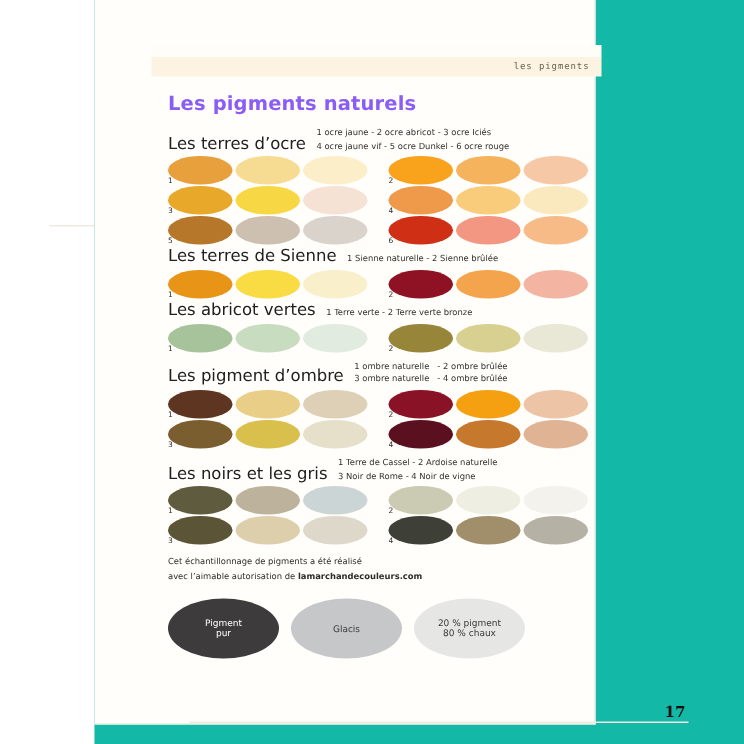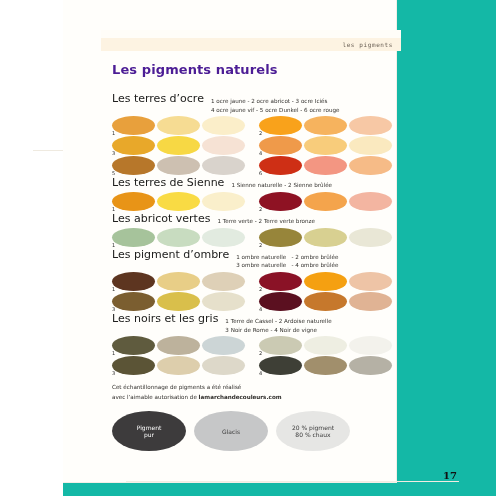--- a/index.html
+++ b/index.html
@@ -43,26 +43,26 @@
   }
   .band-top-edge{
     position:absolute;left:38px;top:30px;width:300px;height:8px;
     background:#fffdf8;
   }
   
   .content{
     position:absolute;left:112px;top:62px;width:290px;
   }
   h1.doc-title{
-    margin:0 0 16px 0;font-size:13px;font-weight:bold;color:#4c1d95;
+    margin:0 0 4px 0;font-size:13px;font-weight:bold;color:#8b5cf6;
     letter-spacing:.1px;
   }
   .section{margin-top:2px;}
   .sec-head{
-    display:flex;align-items:flex-start;gap:7px;
+    display:flex;align-items:flex-end;gap:7px;
     margin-bottom:2px;
   }
   .sec-title{
     font-size:11px;color:#20201f;white-space:nowrap;
     line-height:1.15;
   }
   .sec-legend{
     font-size:5.6px;color:#32302d;line-height:1.55;
     padding-top:4px;white-space:pre;
     font-family:"DejaVu Sans", sans-serif;

